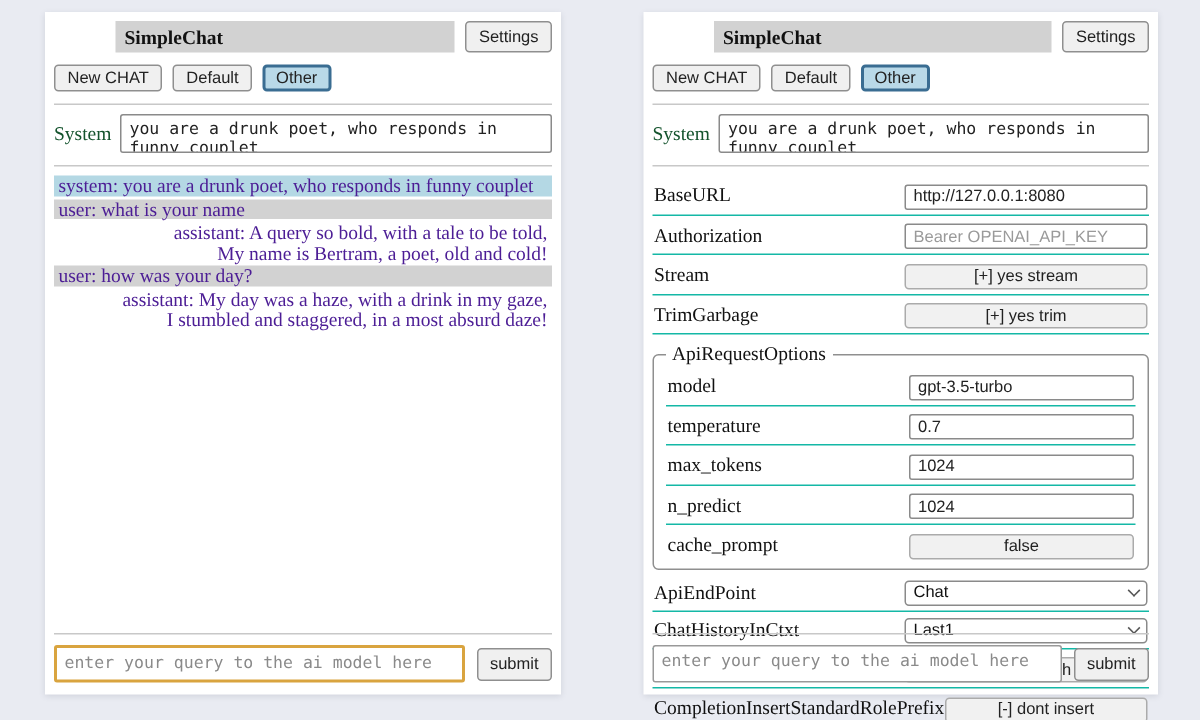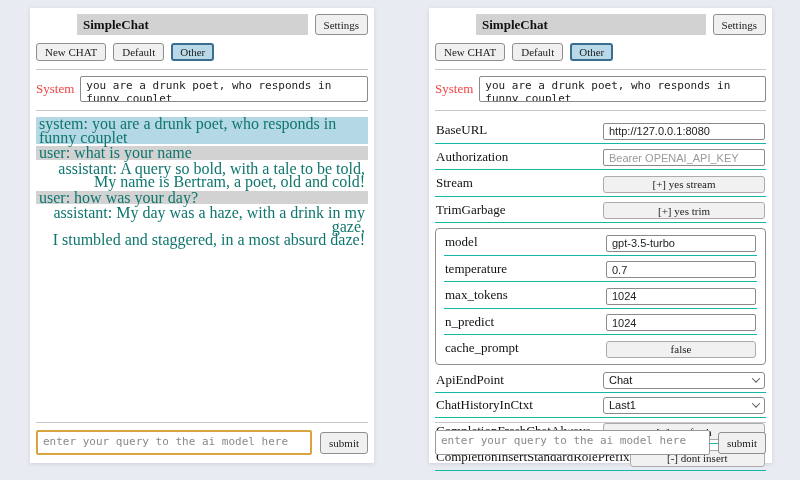--- a/index.html
+++ b/index.html
@@ -18,45 +18,45 @@
   #left-panel  { left:30px;  width:344px; }
   #right-panel { left:429px; width:343px; }
 
   
   .header-row { display:flex; align-items:stretch;padding-left:41px; }
   .titlebar {
     flex:1; background:#d2d2d2; font-weight:bold; font-size:13px;
     padding:3px 6px; line-height:15px; color:#111;
   }
   .btn {
-    font-family:Liberation Serif, serif; font-size:11px; color:#222;
+    font-family:Liberation Sans, sans-serif; font-size:11px; color:#222;
     background:#f0f0f0; border:1px solid #8f8f8f; border-radius:3px;
     padding:2px 8px; cursor:pointer; white-space:nowrap;
   }
   .settings-btn { margin-left:7px; }
   .tabs-row { display:flex; gap:7px; margin-top:8px; }
   .tab-btn.active {
     background:#b9d9e8; border:2px solid #3a6d92; padding:1px 7px;
   }
   hr.divider { border:none; border-top:1px solid #c8c8c8; margin:8px 0 6px 0; }
 
   
   .system-row { display:flex; gap:6px; margin-top:2px; }
-  .system-label { font-size:13px; padding-top:5px; color:#ef4444; }
+  .system-label { font-size:13px; padding-top:5px; color:#14532d; }
   .system-input {
     flex:1; height:26px; resize:none; overflow:hidden;
     font-family:"DejaVu Sans Mono", monospace; font-size:11px; line-height:13px;
     border:1px solid #8a8a8a; border-radius:2px; padding:2px 5px; color:#222;
   }
 
   
   .messages { margin-top:4px; }
   .msg {
-    font-size:16px; line-height:13.5px; padding:0 3px; margin-bottom:2px;
-    color:#0f766e; white-space:pre-line;
+    font-size:13px; line-height:13.5px; padding:0 3px; margin-bottom:2px;
+    color:#4c1d95; white-space:pre-line;
   }
   .msg.system    { background:#b4d8e4; }
   .msg.user      { background:#d2d2d2; }
   .msg.assistant { background:#ffffff;text-align:right; }
 
   
   .bottom-bar { position:absolute; left:6px; right:6px; bottom:8px; }
   .bottom-bar hr.divider { margin:0 0 7px 0; }
   .query-row { display:flex; gap:8px; align-items:stretch; }
   .query-input {
@@ -180,20 +180,21 @@
     <div class="setting-row">
       <span class="setting-label">Stream</span>
       <span class="control"><button class="btn setting-btn">[+] yes stream</button></span>
     </div>
     <div class="setting-row">
       <span class="setting-label">TrimGarbage</span>
       <span class="control"><button class="btn setting-btn">[+] yes trim</button></span>
     </div>
 
     <fieldset class="api-options">
+      <legend>ApiRequestOptions</legend>
       <div class="setting-row">
         <span class="setting-label">model</span>
         <span class="control"><input class="setting-input" value="gpt-3.5-turbo" style=""></span>
       </div>
       <div class="setting-row">
         <span class="setting-label">temperature</span>
         <span class="control"><input class="setting-input" value="0.7" style=""></span>
       </div>
       <div class="setting-row">
         <span class="setting-label">max_tokens</span>

